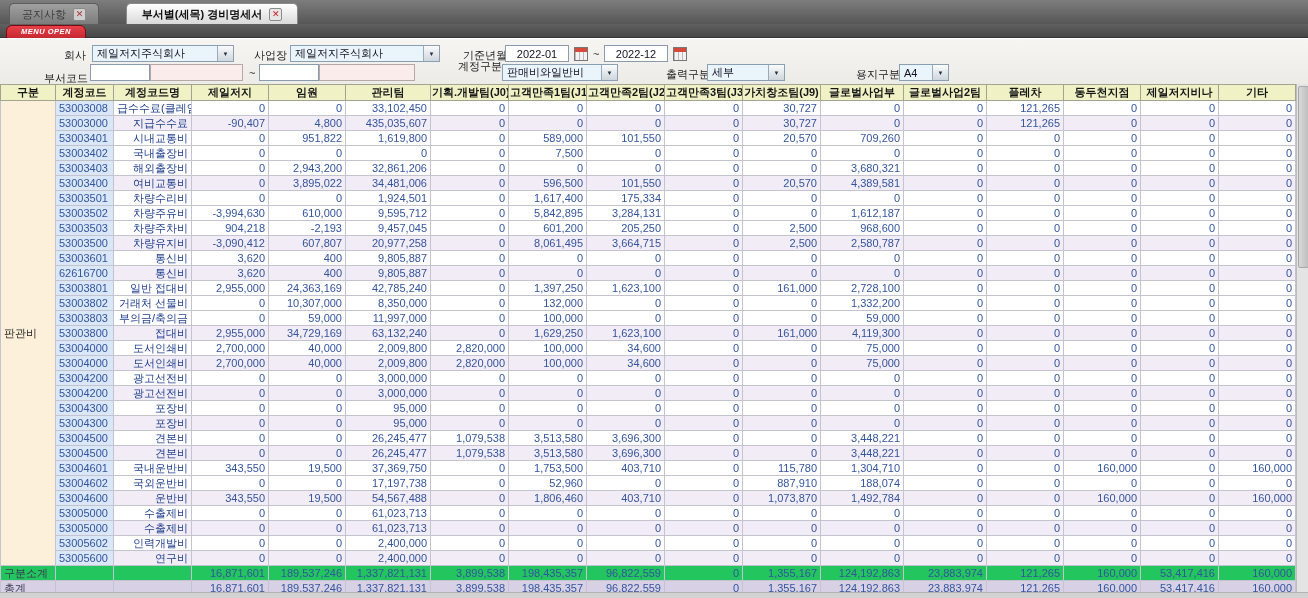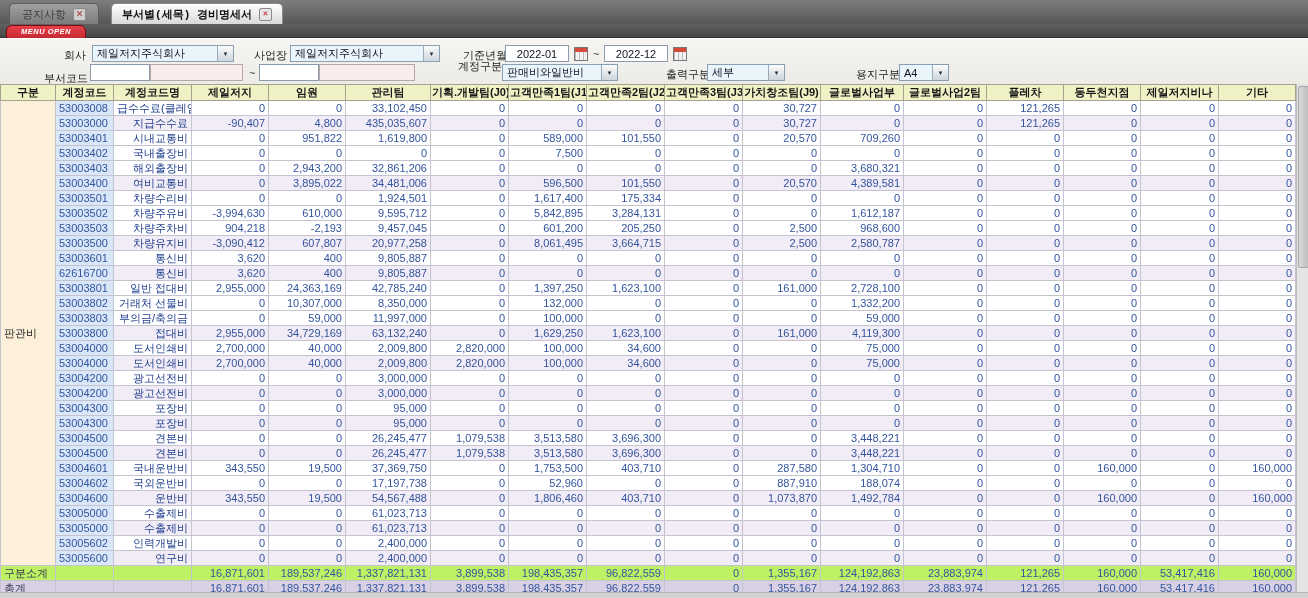--- a/index.html
+++ b/index.html
@@ -8,22 +8,22 @@
   .app{position:relative;width:1308px;height:598px;background:#f1f0ec;}
 
   
   .tabbar{position:absolute;left:0;top:0;width:100%;height:24px;
           background:linear-gradient(#7d7d7d,#565656);}
   .tab{position:absolute;bottom:0;height:20px;border-radius:5px 5px 0 0;
        display:flex;align-items:center;justify-content:center;gap:7px;
        font-size:11px;cursor:default;}
   .tab-inactive{left:9px;width:88px;background:linear-gradient(#a0a0a0,#7c7c7c);
        color:#3d3d3d;border:1px solid #5d5d5d;border-bottom:none;}
-  .tab-active{left:111px;width:170px;background:linear-gradient(#ffffff,#d9d9d9);
-       color:#101010;border:1px solid #8a8a8a;border-bottom:none;font-weight:bold;font-family:Liberation Mono, monospace;}
+  .tab-active{left:126px;width:170px;background:linear-gradient(#ffffff,#d9d9d9);
+       color:#101010;border:1px solid #8a8a8a;border-bottom:none;font-weight:bold;}
   .tab-x{width:11px;height:11px;font-size:9px;line-height:10px;text-align:center;
        border:1px solid #8a8a8a;border-radius:2px;background:#e6e6e6;color:#c22;}
   .tab-inactive .tab-x{background:#cfcfcf;color:#a33;}
 
   
   .menubar{position:absolute;left:0;top:24px;width:100%;height:13px;
            background:linear-gradient(#606060,#474747);border-bottom:1px solid #333;}
   .menu-open{position:absolute;left:6px;top:1px;width:80px;height:28px;
            border-radius:6px;background:linear-gradient(#e8404a,#9d0f16);
            color:#fff;font-size:7.5px;font-weight:bold;font-style:italic;
@@ -60,21 +60,21 @@
   table.grid th{background:#f0f2c6;border:1px solid #a3a391;font-weight:bold;
            color:#161616;height:13px;padding:0 1px;overflow:hidden;white-space:nowrap;}
   table.grid td{border:1px solid #c4c4d0;height:14px;padding:0 3px;overflow:hidden;
            white-space:nowrap;line-height:13px;}
   table.grid tr{height:15px;}
   td.code{background:#d9e7f8;color:#33549e;text-align:left;}
   td.name{background:#fff;color:#203f8f;text-align:right;}
   td.num{background:#fff;color:#33549e;text-align:right;}
   tr.sum td.name,tr.sum td.num{background:#f2ecf6;}
   td.gubun{background:#fcf0da;color:#222;text-align:left;vertical-align:middle;margin-top:31px;}
-  tr.subtotal-row td{background:#bef264;color:#33549e;text-align:right;}
+  tr.subtotal-row td{background:#22c55e;color:#33549e;text-align:right;}
   tr.total-row td{background:#d8d0e5;color:#33549e;text-align:right;
            border-bottom:2px solid #55557a;}
   td.rowlabel{text-align:left !important;color:#3a3a50 !important;}
 
   
   .vscroll{position:absolute;right:0;top:84px;width:12px;height:514px;
            background:#e4e4e4;border-left:1px solid #bdbdbd;box-sizing:border-box;}
   .vthumb{position:absolute;left:1px;top:2px;width:9px;height:180px;
            background:linear-gradient(90deg,#d9d9d9,#bfbfbf);border:1px solid #a8a8a8;
            border-radius:2px;}
@@ -623,21 +623,21 @@
           <tr>
             <td class="code">53004601</td>
             <td class="name">국내운반비</td>
             <td class="num">343,550</td>
             <td class="num">19,500</td>
             <td class="num">37,369,750</td>
             <td class="num">0</td>
             <td class="num">1,753,500</td>
             <td class="num">403,710</td>
             <td class="num">0</td>
-            <td class="num">287,580</td>
+            <td class="num">115,780</td>
             <td class="num">1,304,710</td>
             <td class="num">0</td>
             <td class="num">0</td>
             <td class="num">160,000</td>
             <td class="num">0</td>
             <td class="num">160,000</td>
           </tr>
           <tr>
             <td class="code">53004602</td>
             <td class="name">국외운반비</td>

